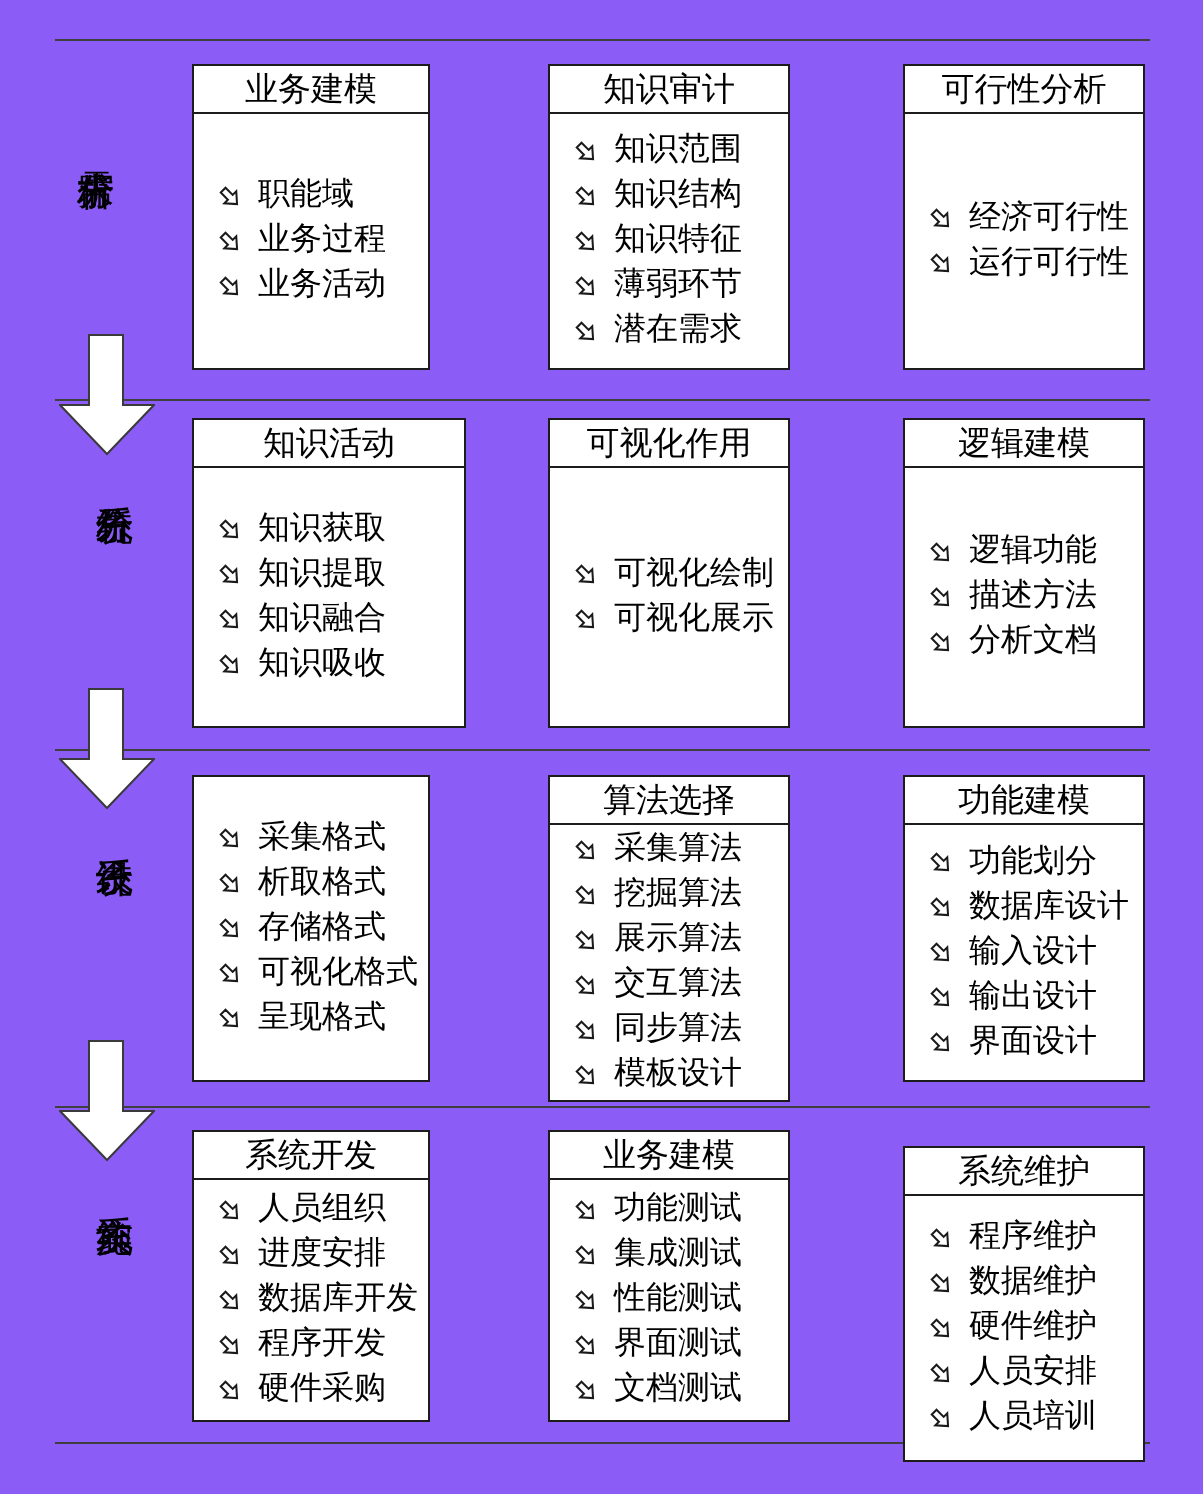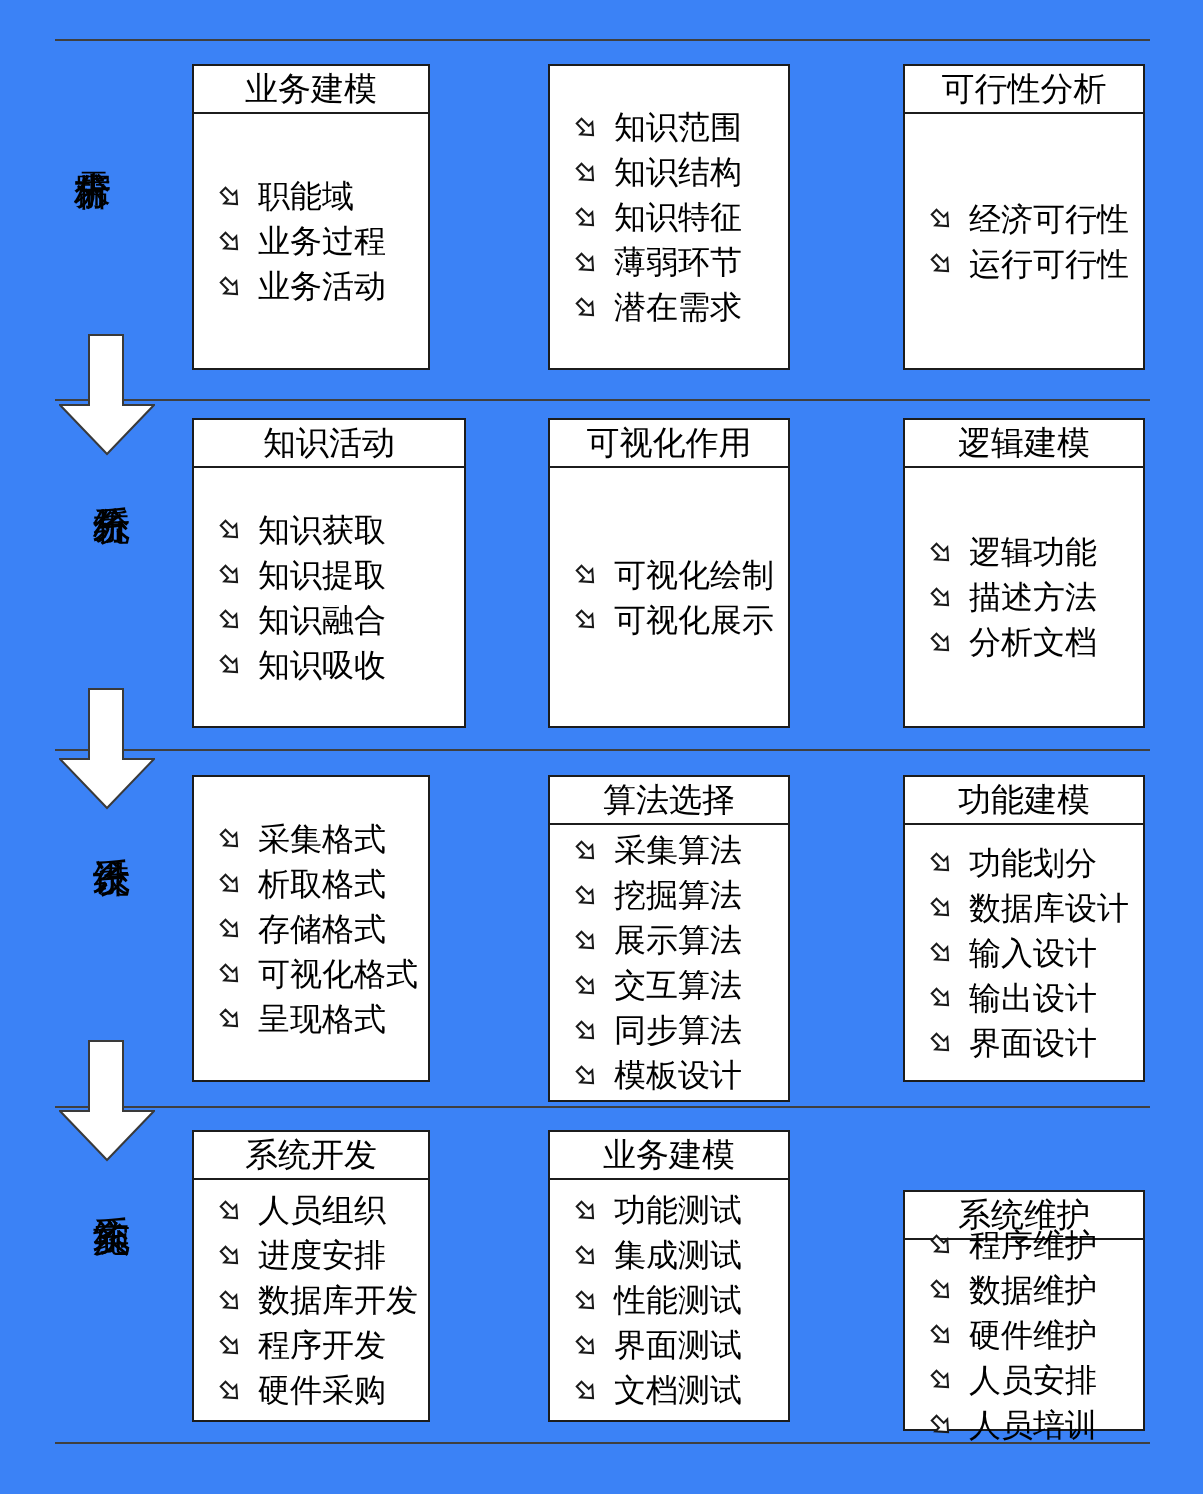--- a/index.html
+++ b/index.html
@@ -1,18 +1,18 @@
 <!DOCTYPE html>
 <html><head>
 <meta charset="utf-8">
 <style>
   html,body { margin:0; padding:0; background:#ffffff; }
   .canvas {
-    position:relative; width:1203px; height:1494px; background:#3b82f6;
-    font-family:Liberation Sans, sans-serif; color:#000000;
+    position:relative; width:1203px; height:1494px; background:#8b5cf6;
+    font-family:Liberation Mono, monospace; color:#000000;
     overflow:hidden;
   }
   .rule { position:absolute; left:55px; width:1095px; height:2px; background:#3f3f3f; z-index:1; }
   .flow-arrow { position:absolute; z-index:2; }
   .flow-arrow polygon { fill:#ffffff; stroke:#3a3a3a; stroke-width:2; stroke-linejoin:miter; }
   .phase-label {
     position:absolute; writing-mode:vertical-rl; text-orientation:upright;
     font-size:37px; line-height:1.0; letter-spacing:1px; z-index:3; white-space:nowrap;
   }
   .box {
@@ -76,20 +76,21 @@
       <div class="item">
         <svg class="bullet" viewBox="0 0 24 24">
             <path d="M4 9h9V4.5L21.5 12 13 19.5V15H4z" transform="rotate(45 12 12)"></path>
           </svg>
         <span>业务活动</span>
       </div>
     </div>
   </div>
 
   <div class="box" style="left:548px;top:64px;width:242px;height:306px">
+    <div class="box-header">知识审计</div>
     <div class="box-body">
       <div class="item">
         <svg class="bullet" viewBox="0 0 24 24">
             <path d="M4 9h9V4.5L21.5 12 13 19.5V15H4z" transform="rotate(45 12 12)"></path>
           </svg>
         <span>知识范围</span>
       </div>
       <div class="item">
         <svg class="bullet" viewBox="0 0 24 24">
             <path d="M4 9h9V4.5L21.5 12 13 19.5V15H4z" transform="rotate(45 12 12)"></path>
@@ -385,21 +386,21 @@
       </div>
       <div class="item">
         <svg class="bullet" viewBox="0 0 24 24">
             <path d="M4 9h9V4.5L21.5 12 13 19.5V15H4z" transform="rotate(45 12 12)"></path>
           </svg>
         <span>文档测试</span>
       </div>
     </div>
   </div>
 
-  <div class="box" style="left:903px;top:1190px;width:242px;height:241px">
+  <div class="box" style="left:903px;top:1146px;width:242px;height:316px">
     <div class="box-header">系统维护</div>
     <div class="box-body">
       <div class="item">
         <svg class="bullet" viewBox="0 0 24 24">
             <path d="M4 9h9V4.5L21.5 12 13 19.5V15H4z" transform="rotate(45 12 12)"></path>
           </svg>
         <span>程序维护</span>
       </div>
       <div class="item">
         <svg class="bullet" viewBox="0 0 24 24">

